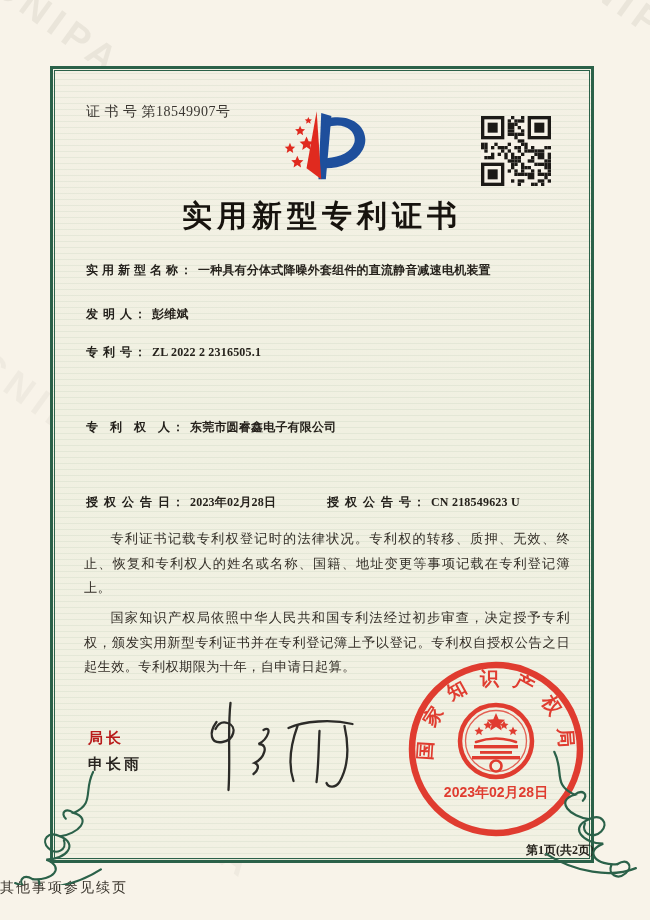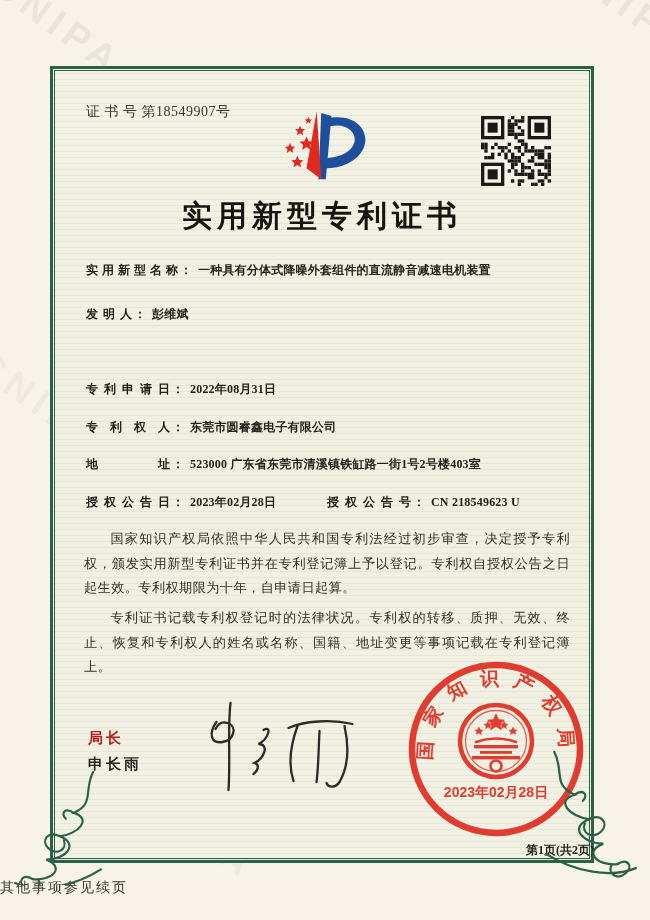--- a/index.html
+++ b/index.html
@@ -249,39 +249,36 @@
   </div>
 
   <div class="title">实用新型专利证书</div>
 
   <div class="row" style="top:262px;">
     <span class="lab lw-a">实用新型名称</span><span class="colon">：</span><span class="val">一种具有分体式降噪外套组件的直流静音减速电机装置</span>
   </div>
   <div class="row" style="top:306px;">
     <span class="lab lw-b">发明人</span><span class="colon">：</span><span class="val">彭维斌</span>
   </div>
-  <div class="row" style="top:381px;">
-    <span class="lab lw-c">专利申请日</span><span class="colon">：</span><span class="val">2022年08月31日</span>
+  <div class="row" style="top:344px;">
+    <span class="lab lw-b">专利号</span><span class="colon">：</span><span class="val">ZL 2022 2 2316505.1</span>
   </div>
   <div class="row" style="top:419px;">
     <span class="lab lw-c">专利权人</span><span class="colon">：</span><span class="val">东莞市圆睿鑫电子有限公司</span>
-  </div>
-  <div class="row" style="top:456px;">
-    <span class="lab lw-c">地址</span><span class="colon">：</span><span class="val">523000 广东省东莞市清溪镇铁缸路一街1号2号楼403室</span>
   </div>
   <div class="row" style="top:494px;">
     <span class="lab lw-c">授权公告日</span><span class="colon">：</span><span class="val">2023年02月28日</span>
     <span class="grant2">
       <span class="lab lw-c">授权公告号</span><span class="colon">：</span><span class="val">CN 218549623 U</span>
     </span>
   </div>
 
   <div class="body-text">
+    <p>专利证书记载专利权登记时的法律状况。专利权的转移、质押、无效、终止、恢复和专利权人的姓名或名称、国籍、地址变更等事项记载在专利登记簿上。</p>
     <p>国家知识产权局依照中华人民共和国专利法经过初步审查，决定授予专利权，颁发实用新型专利证书并在专利登记簿上予以登记。专利权自授权公告之日起生效。专利权期限为十年，自申请日起算。</p>
-    <p>专利证书记载专利权登记时的法律状况。专利权的转移、质押、无效、终止、恢复和专利权人的姓名或名称、国籍、地址变更等事项记载在专利登记簿上。</p>
   </div>
 
   <div class="signer-title">局长</div>
   <div class="signer-name">申长雨</div>
 
   <div class="signature">
     <svg width="175" height="92" viewBox="0 0 170 92">
       <g fill="none" stroke="#1c1b19" stroke-width="2.3" stroke-linecap="round" opacity="0.92">
         <path d="M30,3 C27,28 30,60 28,90"></path>
         <path d="M16,22 C8,33 10,44 22,42 C34,40 37,26 27,23 C21,21 17,25 15,29"></path>

